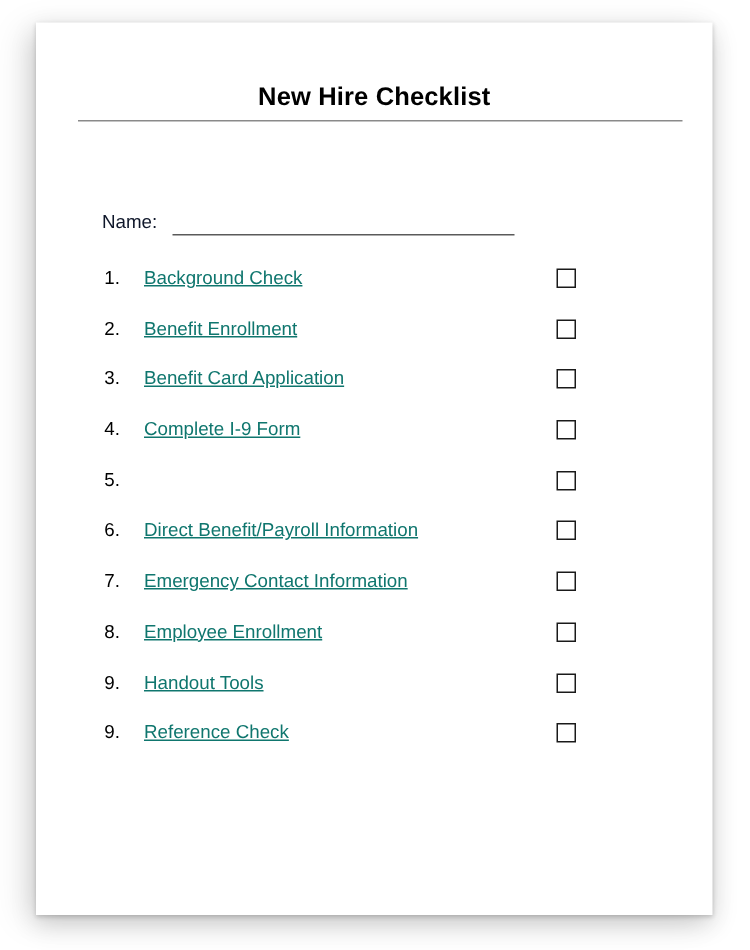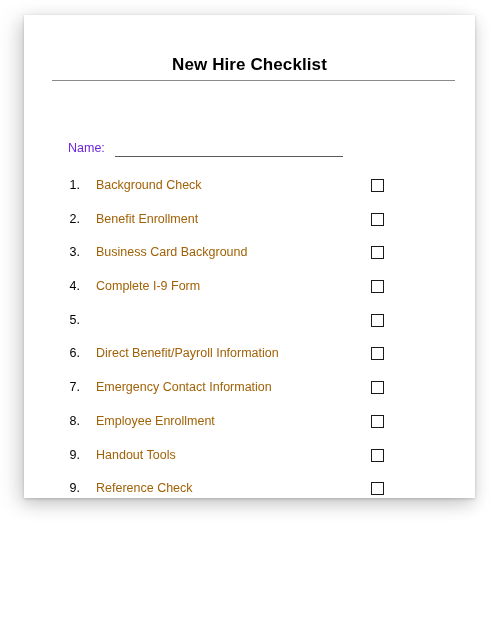--- a/index.html
+++ b/index.html
@@ -21,21 +21,21 @@
     height: 633px;
     background: #ffffff;
   }
 
   
   #page {
     position: absolute;
     left: 24px;
     top: 15px;
     width: 451px;
-    height: 483px;
+    height: 595px;
     background: #ffffff;
     box-shadow:
       0 1px 3px rgba(0,0,0,0.18),
       0 6px 16px rgba(0,0,0,0.16),
       -8px 4px 22px rgba(0,0,0,0.10);
     box-sizing: border-box;
   }
 
   
   .doc-title {
@@ -64,21 +64,21 @@
     position: absolute;
     left: 44px;
     top: 126px;
     height: 16px;
   }
   .name-label {
     position: absolute;
     left: 0;
     top: 0;
     font-size: 12.5px;
-    color: #6d28d9;
+    color: #0f172a;
     white-space: nowrap;
   }
   .name-line {
     position: absolute;
     left: 47px;
     top: 15px;
     width: 228px;
     height: 1px;
     background: #5a5a5a;
   }
@@ -101,22 +101,23 @@
     width: 36px;
     text-align: right;
     font-size: 12.5px;
     color: #000000;
   }
   .row-label {
     position: absolute;
     left: 72px;
     top: 0;
     font-size: 12.5px;
-    color: #a16207;
+    color: #0f766e;
     white-space: nowrap;
+    text-decoration: underline;
   }
   .row-box {
     position: absolute;
     left: 347px;
     top: 1px;
     width: 11px;
     height: 11px;
     border: 1.6px solid #1a1a1a;
     background: #ffffff;
     box-sizing: content-box;
@@ -143,21 +144,21 @@
           <span class="row-label">Background Check</span>
           <span class="row-box"></span>
         </div>
         <div class="check-row">
           <span class="row-num">2.</span>
           <span class="row-label">Benefit Enrollment</span>
           <span class="row-box"></span>
         </div>
         <div class="check-row">
           <span class="row-num">3.</span>
-          <span class="row-label">Business Card Background</span>
+          <span class="row-label">Benefit Card Application</span>
           <span class="row-box"></span>
         </div>
         <div class="check-row">
           <span class="row-num">4.</span>
           <span class="row-label">Complete I-9 Form</span>
           <span class="row-box"></span>
         </div>
         <div class="check-row">
           <span class="row-num">5.</span>
           <span class="row-box"></span>

